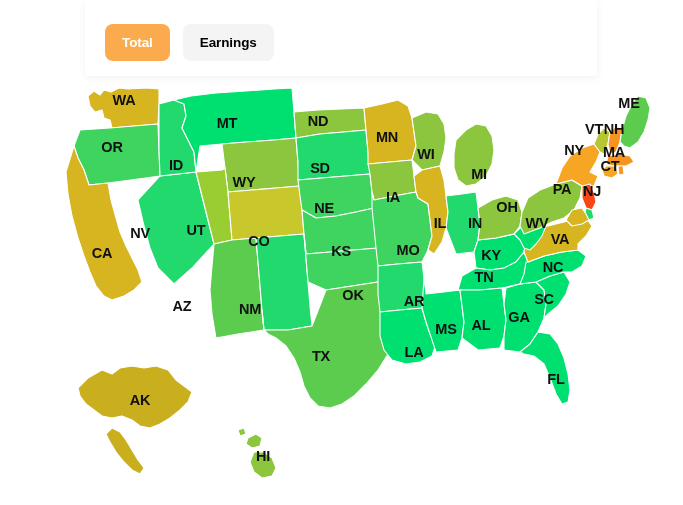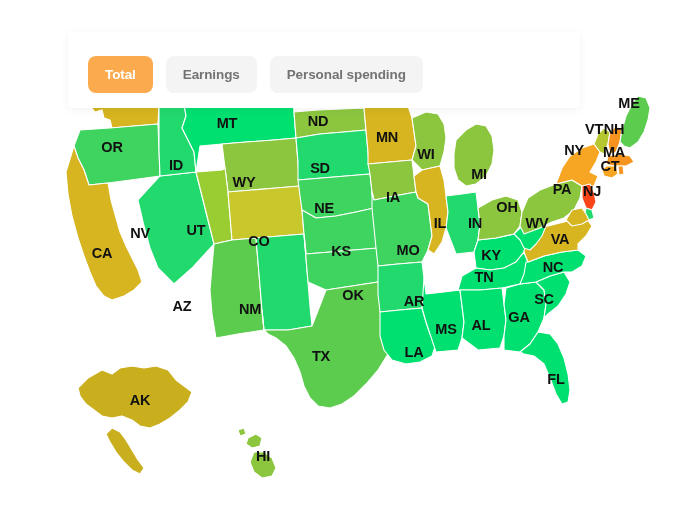--- a/index.html
+++ b/index.html
@@ -13,48 +13,47 @@
   }
   #app {
     position: relative;
     width: 683px; height: 505px;
     background: #ffffff;
   }
 
   
   .tabbar-wrap {
     position: absolute;
-    left: 68px; top: 0px;
+    left: 85px; top: 0px;
     width: 512px; height: 76px;
     background: #ffffff;
     border-bottom-left-radius: 4px;
     border-bottom-right-radius: 4px;
     box-shadow: 0 2px 10px rgba(0,0,0,0.055);
     z-index: 20;
-    margin-top: 32px;
   }
   .tabbar {
     position: absolute;
     left: 0; top: 24px;
     width: 100%;
     display: flex;
     align-items: center;
     gap: 13px;
     padding: 0 20px;
   }
   .tab {
     display: inline-flex;
     align-items: center;
     justify-content: center;
     height: 37px;
     padding: 0 17px;
     border: none;
     border-radius: 8px;
     background: #f4f4f4;
-    color: #737373;
+    color: #000000;
     font-family: "Liberation Sans", sans-serif;
     font-size: 13.5px;
     font-weight: bold;
     letter-spacing: -0.1px;
     white-space: nowrap;
     cursor: pointer;
   }
   .tab.active {
     background: #fbab4e;
     color: #ffffff;
@@ -87,21 +86,20 @@
 </style>
 </head>
 <body>
 
 <div id="app">
 
   <div class="tabbar-wrap">
     <div class="tabbar">
       <button class="tab active">Total</button>
       <button class="tab">Earnings</button>
-      <button class="tab">Personal spending</button>
     </div>
   </div>
 
   <div class="map-wrap">
     <svg class="usmap" viewBox="0 0 683 505" xmlns="http://www.w3.org/2000/svg">
       <g id="states">
           <path class="state" d="M72,96 L78,91 L84,95 L88,90 L95,92 L103,88 L112,89 L130,88 L143,89 L143,104 L142,124 L118,126 L96,128 L94,120 L88,118 L86,110 L79,112 L74,106 Z" fill="#D6B520" stroke="#FFFFFF"></path>
           <path class="state" d="M64,130 L94,128 L118,126 L142,124 L143,150 L144,176 L122,179 L92,183 L73,185 L68,170 L62,158 L58,146 Z" fill="#3FD35F" stroke="#FFFFFF"></path>
           <path class="state" d="M58,146 L62,158 L68,170 L73,185 L92,183 L95,200 L100,218 L104,232 L110,246 L116,258 L122,270 L126,282 L118,290 L108,296 L96,300 L88,296 L80,286 L74,272 L68,256 L62,238 L56,216 L52,194 L50,172 Z" fill="#D6B520" stroke="#FFFFFF"></path>
           <path class="state" d="M144,176 L180,172 L186,196 L192,220 L198,244 L176,268 L158,284 L142,268 L134,248 L128,226 L122,200 Z" fill="#22D96E" stroke="#FFFFFF"></path>

